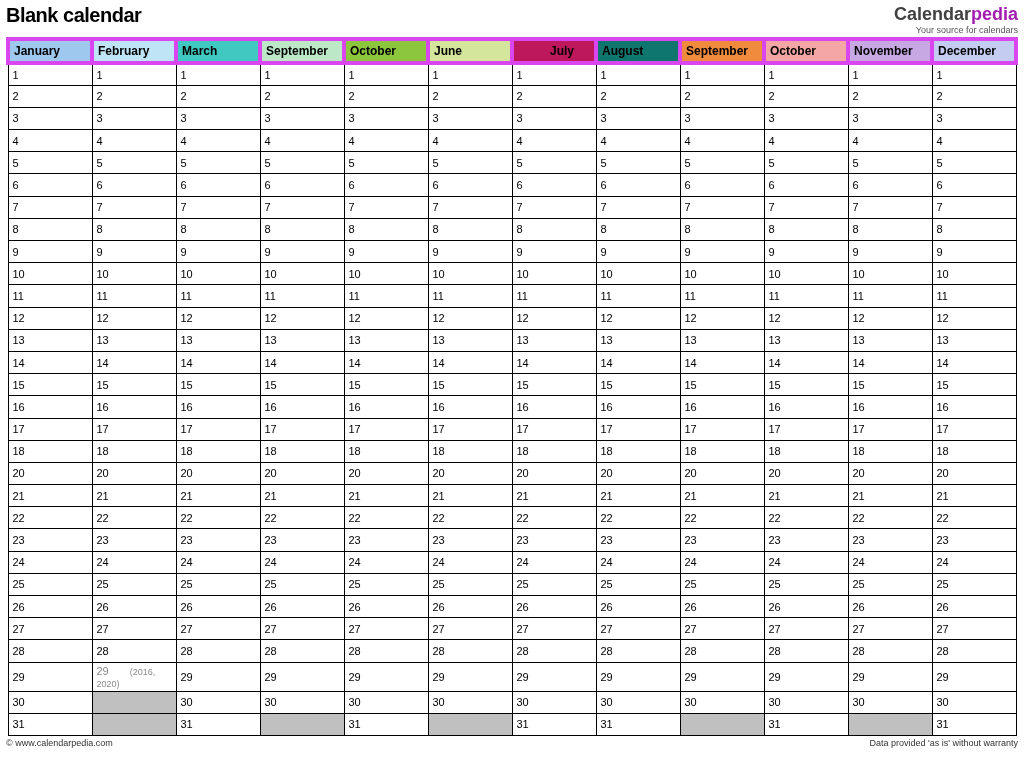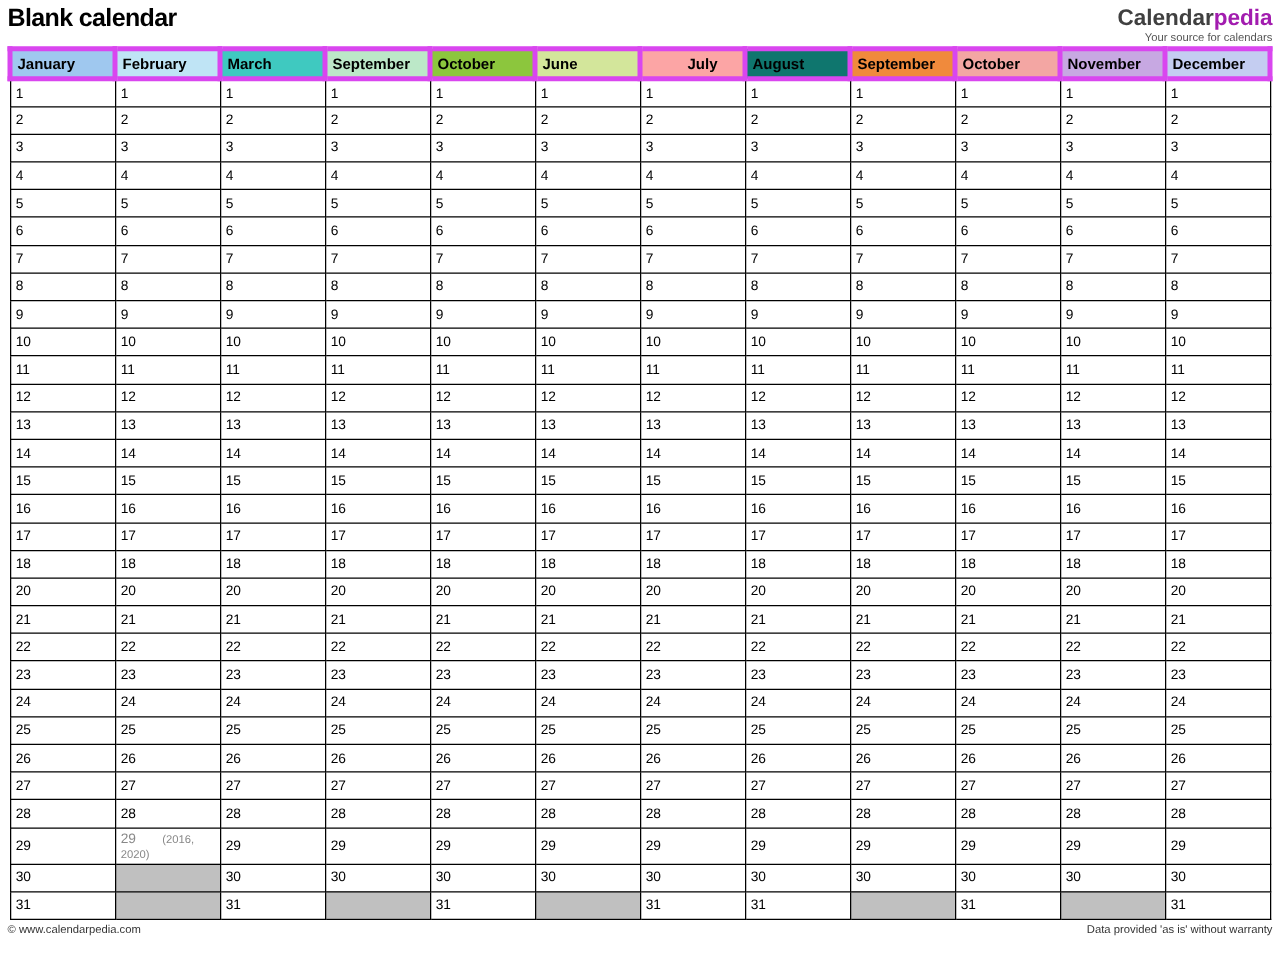--- a/index.html
+++ b/index.html
@@ -35,21 +35,21 @@
 
   <table>
     <thead>
       <tr id="month-header-row">
           <th style="background: rgb(159, 200, 239);">January</th>
           <th style="background: rgb(191, 228, 245);">February</th>
           <th style="background: rgb(63, 201, 192);">March</th>
           <th style="background: rgb(188, 232, 200);">September</th>
           <th style="background: rgb(140, 198, 61);">October</th>
           <th style="background: rgb(211, 230, 155);">June</th>
-          <th style="background: #fca5a5; padding-left: 36px;">July</th>
+          <th style="background: #be185d; padding-left: 36px;">July</th>
           <th style="background: #0f766e;">August</th>
           <th style="background: rgb(240, 138, 60);">September</th>
           <th style="background: rgb(243, 166, 163);">October</th>
           <th style="background: rgb(199, 168, 226);">November</th>
           <th style="background: rgb(196, 205, 241);">December</th>
         </tr>
     </thead>
     <tbody id="calendar-body">
         <tr>
           <td>1</td>

